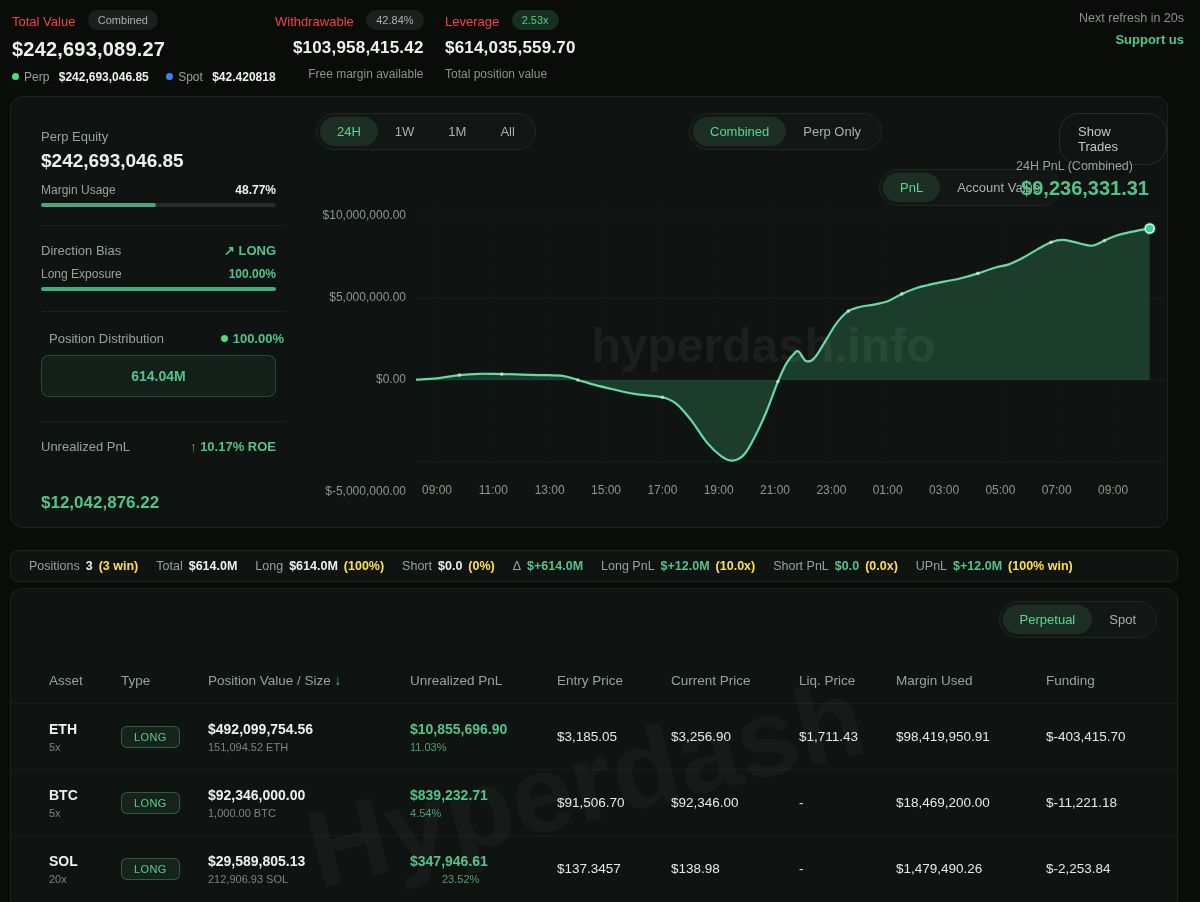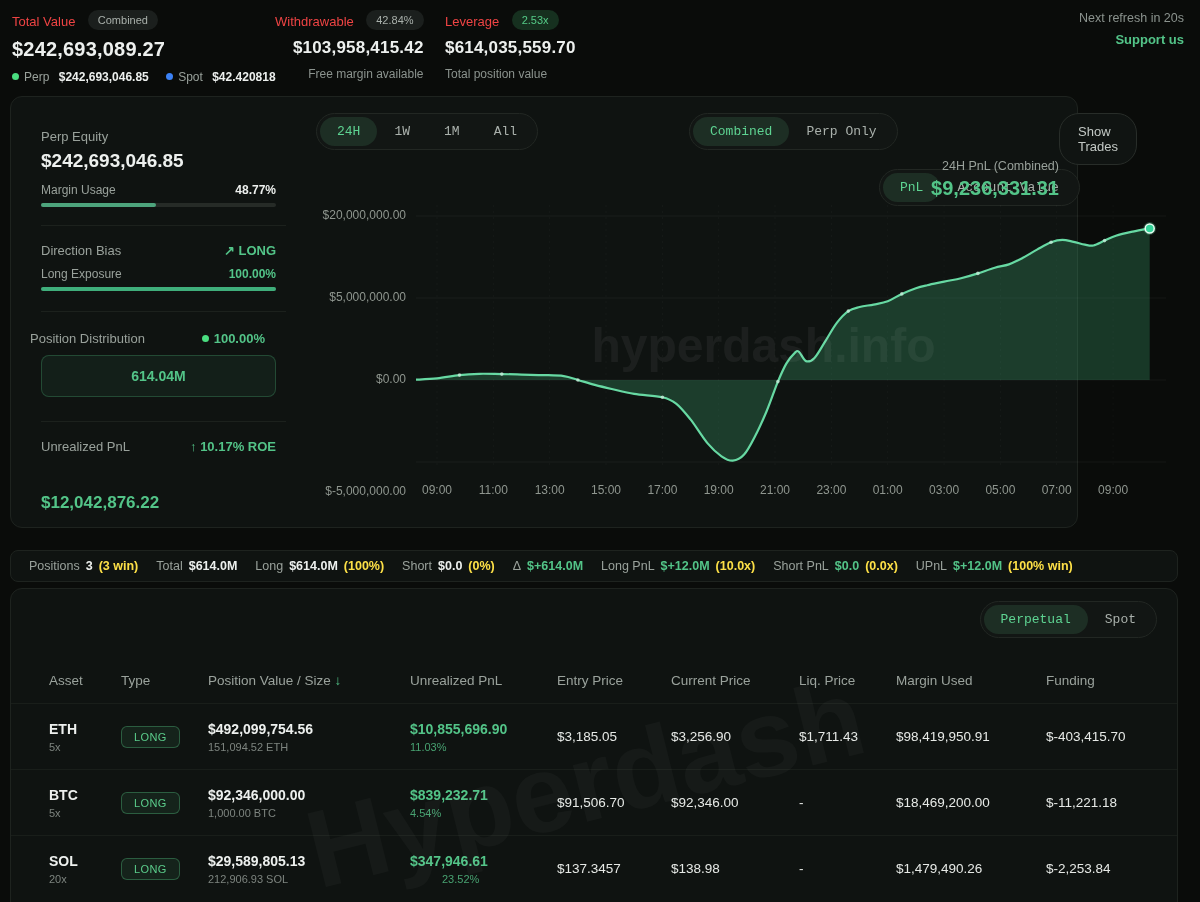--- a/index.html
+++ b/index.html
@@ -14,21 +14,21 @@
   .red { color:#df5c50; }
   .badge { display:inline-block; background:#1b1f1d; color:#a9b0ab; border-radius:999px;
     padding:2px 10px; font-size:11px; line-height:16px; vertical-align:2px; }
   .badge.greenbg { background:#16301f; color:#55cb87; }
   .hdr-label { font-size:13px; color:#ef4444; }
   .hdr-value { font-size:20px; font-weight:700; letter-spacing:.2px; margin-top:8px; }
   .hdr-sub { font-size:12px; color:#8b938e; margin-top:9px; }
   .dot { display:inline-block; width:7px; height:7px; border-radius:50%; margin-right:5px; vertical-align:1px; }
   .pill-group { position:absolute; display:inline-flex; align-items:center; background:#121614;
     border:1px solid #222723; border-radius:20px; padding:3px; }
-  .pill { padding:7px 17px; border-radius:16px; font-size:13px; color:#aab1ac; white-space:nowrap;font-family:Liberation Mono, monospace; }
+  .pill { padding:7px 17px; border-radius:16px; font-size:13px; color:#aab1ac; white-space:nowrap; }
   .pill.active { background:#1d2e24; color:#5ed492; }
   .btn-outline { position:absolute; border:1px solid #282d29; background:#101412; border-radius:20px;
     padding:10px 18px; font-size:13px; color:#c3c9c5; }
   .bar-track { position:absolute; height:4px; width:235px; background:#262b27; border-radius:3px; }
   .bar-fill { height:4px; background:#4da47c; border-radius:3px; width:0; }
   .divider { position:absolute; left:30px; width:245px; border-top:1px solid #1c211d; }
   .row-line { display:flex; justify-content:space-between; width:235px; font-size:12px; }
   .sum-item { display:inline-flex; gap:6px; margin-right:18px; font-size:12.5px; align-items:center; }
   .tab-plain { padding:8px 16px; font-size:13px; color:#b4bab5; white-space:nowrap; }
   .tab-plain.active { background:#1d2e24; color:#5ed492; border-radius:18px; }
@@ -73,21 +73,21 @@
 <div class="abs" style="left:445px; top:10px;">
   <span class="hdr-label">Leverage</span>
   <span class="badge greenbg" style="margin-left:8px;">2.53x</span>
   <div class="hdr-value" style="font-size:17px;">$614,035,559.70</div>
   <div class="hdr-sub">Total position value</div>
 </div>
 
 <div class="abs" style="right:16px; top:11px; font-size:12.5px; color:#8b938e;">Next refresh in 20s</div>
 <div class="abs green" style="right:16px; top:32px; font-size:13px; font-weight:600; cursor:pointer;">Support us</div>
 
-<div class="card" style="left:10px; top:96px; width:1068px; height:432px;">
+<div class="card" style="left:10px; top:96px; width:1158px; height:432px;">
 
   <div class="abs lbl" style="left:30px; top:32px; font-size:13px;">Perp Equity</div>
   <div class="abs" style="left:30px; top:53px; font-size:19px; font-weight:700;">$242,693,046.85</div>
   <div class="abs row-line" style="left:30px; top:86px;">
     <span class="lbl">Margin Usage</span>
     <span class="white" style="font-weight:600;">48.77%</span>
   </div>
   <div class="bar-track" style="left:30px; top:106px;">
     <div class="bar-fill" style="width: 48.77%;"></div>
   </div>
@@ -99,21 +99,21 @@
   </div>
   <div class="abs row-line" style="left:30px; top:170px;">
     <span class="lbl">Long Exposure</span>
     <span class="green" style="font-weight:600;">100.00%</span>
   </div>
   <div class="bar-track" style="left:30px; top:190px;">
     <div class="bar-fill" style="background: rgb(63, 174, 123); width: 100%;"></div>
   </div>
   <div class="divider" style="top:214px;"></div>
 
-  <div class="abs row-line" style="left:19px; top:234px; font-size:13px;">
+  <div class="abs row-line" style="left:38px; top:234px; font-size:13px;">
     <span class="lbl">Position Distribution</span>
     <span class="green" style="font-weight:600;"><span class="dot" style="background:#4ade80;"></span><span>100.00%</span></span>
   </div>
   <div class="abs" style="left:30px; top:258px; width:235px; height:42px; background:rgba(85,203,135,.07);
        border:1px solid rgba(85,203,135,.25); border-radius:8px; display:flex; align-items:center; justify-content:center;">
     <span class="green" style="font-size:14px; font-weight:600;">614.04M</span>
   </div>
   <div class="divider" style="top:324px;"></div>
 
   <div class="abs row-line" style="left:30px; top:342px; font-size:13px;">
@@ -131,25 +131,25 @@
   <div class="pill-group" style="left:678px; top:16px;">
     <span class="pill active">Combined</span>
     <span class="pill">Perp Only</span>
   </div>
   <div class="pill-group" style="left:868px; top:24px;margin-top:48px;">
     <span class="pill active">PnL</span>
     <span class="pill">Account Value</span>
   </div>
   <div class="btn-outline" style="left:1048px; top:16px;">Show Trades</div>
 
-  <div class="abs lbl" style="right:18px; top:62px; font-size:12.5px; text-align:right;">24H PnL (Combined)</div>
+  <div class="abs lbl" style="right:34px; top:62px; font-size:12.5px; text-align:right;">24H PnL (Combined)</div>
   <div class="abs green" style="right:18px; top:80px; font-size:20px; font-weight:700; text-align:right;">$9,236,331.31</div>
 
   <div class="abs" style="left:285px; top:108px; width:110px; height:270px;">
-      <span class="ylab" style="top: 3px;">$20,000,000.00</span>
+      <span class="ylab" style="top: 3px;">$10,000,000.00</span>
       <span class="ylab" style="top: 85px;">$5,000,000.00</span>
       <span class="ylab" style="top: 167px;">$0.00</span>
       <span class="ylab" style="top: 249px; margin-top: 30px;">$-5,000,000.00</span>
     </div>
 
   <div class="abs" style="left:405px; top:108px; width:750px; height:270px;">
     <div id="chart-svg-wrap" class="abs" style="left:0; top:0;"><svg width="750" height="270" viewBox="0 0 750 270">
           <line x1="0" y1="11" x2="750" y2="11" stroke="#ffffff" stroke-opacity="0.05"></line>
           <line x1="0" y1="93" x2="750" y2="93" stroke="#ffffff" stroke-opacity="0.05"></line>
           <line x1="0" y1="175" x2="750" y2="175" stroke="#ffffff" stroke-opacity="0.05"></line>

